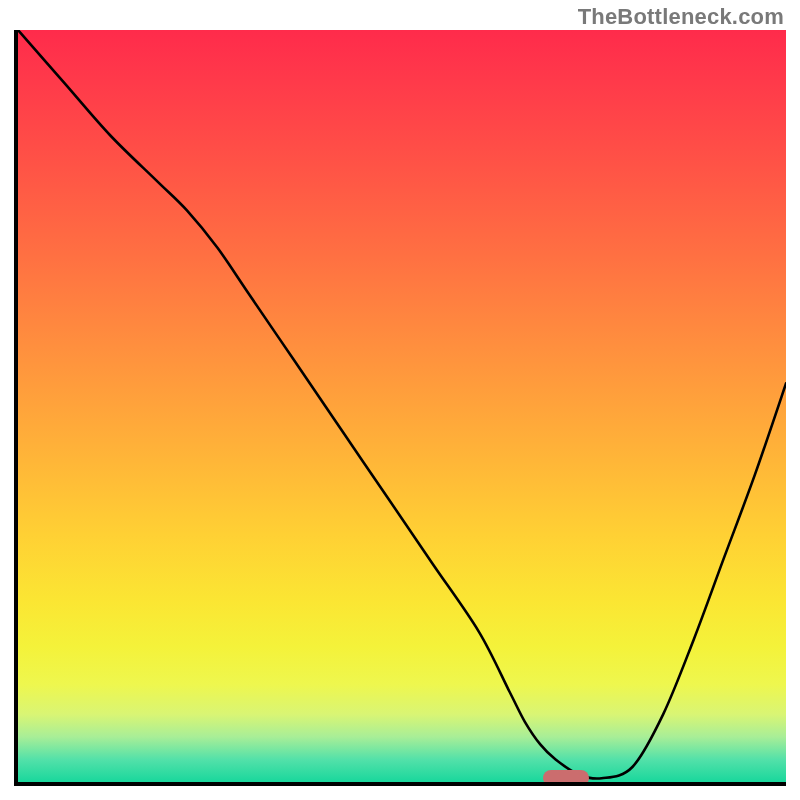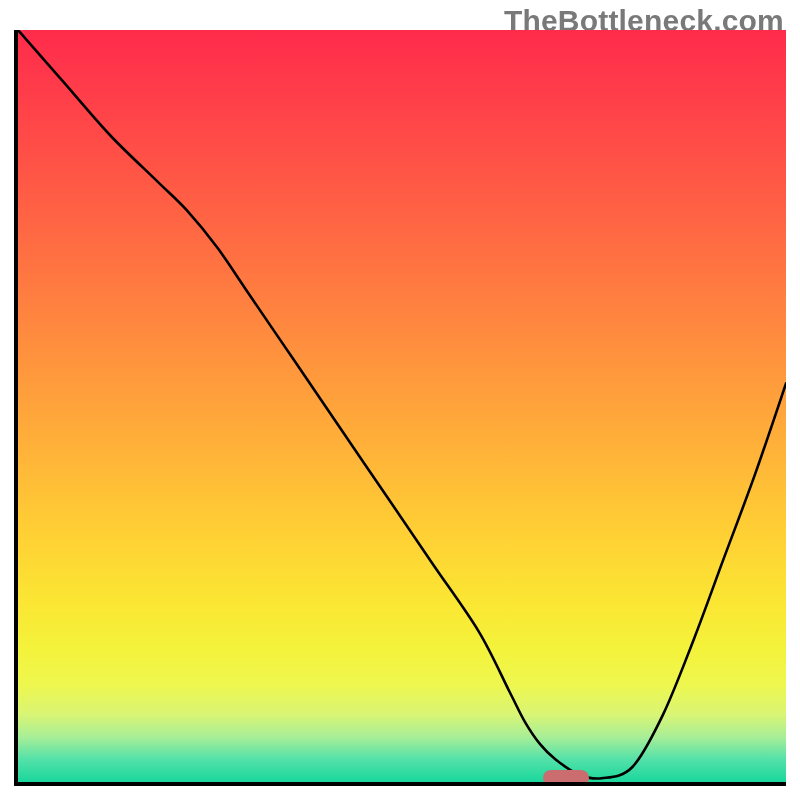--- a/index.html
+++ b/index.html
@@ -8,21 +8,21 @@
     background: #ffffff;
     width: 800px;
     height: 800px;
     position: relative;
     font-family: Arial, Helvetica, sans-serif;
   }
   .watermark {
     position: absolute;
     top: 4px;
     right: 16px;
-    font-size: 30px;
+    font-size: 22px;
     font-weight: 600;
     color: #797979;
     letter-spacing: 0.2px;
   }
   .plot {
     position: absolute;
     left: 14px;
     top: 30px;
     width: 772px;
     height: 756px;

